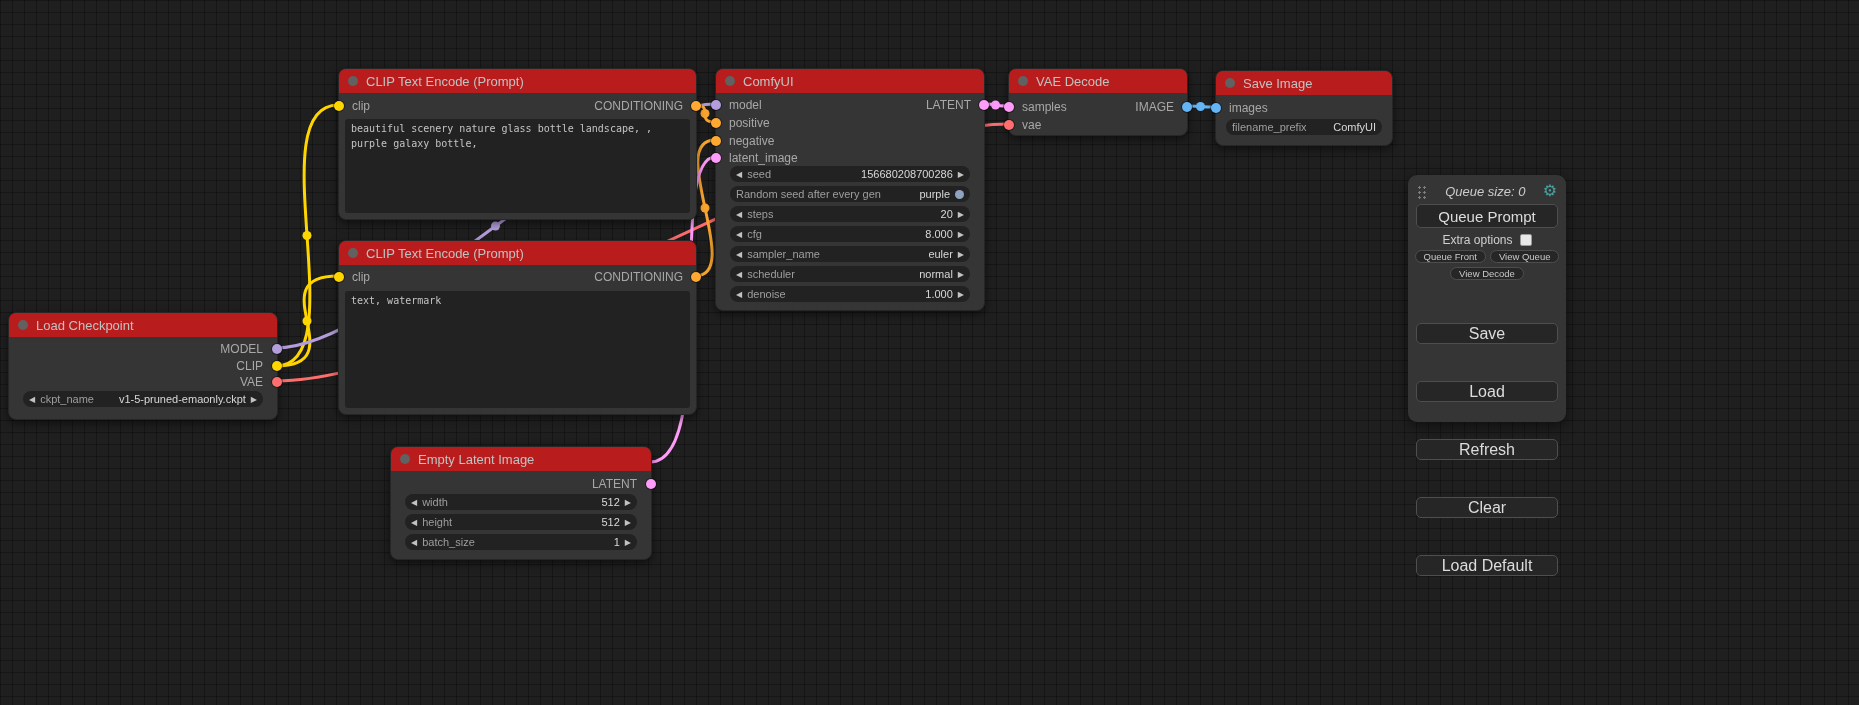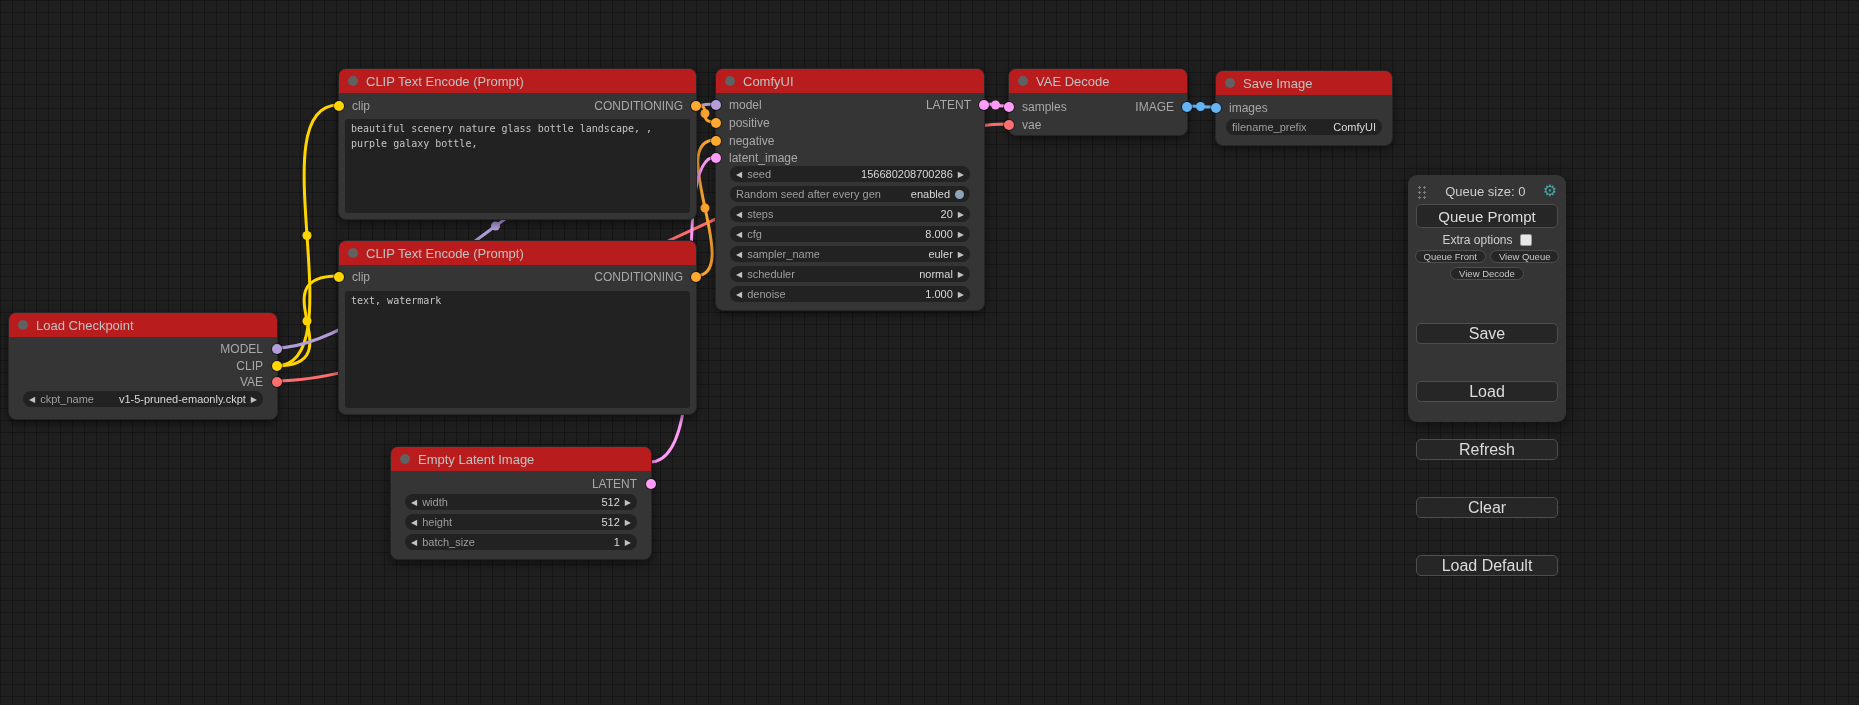--- a/index.html
+++ b/index.html
@@ -48,21 +48,21 @@
           color:#c4c4c4;padding:3px 6px;white-space:pre-wrap;box-sizing:border-box;}
 
   
   #menu{position:absolute;left:1408px;top:175px;width:158px;height:247px;background:#353535;
         border-radius:9px;z-index:3;box-shadow:0 4px 14px rgba(0,0,0,.55);box-sizing:border-box;
         color:#d6d6d6;}
   .menu-header{display:flex;align-items:center;padding:8px 9px 0 9px;}
   .drag-handle{width:11px;height:15px;flex:0 0 auto;
         background-image:radial-gradient(#7d7d7d 1.1px,transparent 1.3px);
         background-size:5px 5px;background-position:0 1px;}
-  .queue-size{flex:1;text-align:center;font-size:13px;color:#cccccc;}
+  .queue-size{flex:1;text-align:center;font-size:13px;color:#cccccc;font-style:italic;}
   .gear{color:var(--c-gear,#45A29E);font-size:16px;line-height:16px;flex:0 0 auto;}
   .btn{display:block;background:#262626;border:1px solid #4e4e4e;border-radius:5px;
        color:#dcdcdc;text-align:center;font-family:"Liberation Sans",sans-serif;cursor:pointer;padding:0;}
   .btn-queue{margin:5px 8px 0 8px;width:142px;height:24px;font-size:15px;text-align:center;}
   .extra-row{display:flex;align-items:center;justify-content:center;gap:7px;margin-top:5px;
              font-size:12px;color:#cfcfcf;height:13px;}
   .checkbox{width:10px;height:10px;background:#e8e8e8;border:1px solid #9a9a9a;border-radius:2px;}
   .small-row{display:flex;gap:4px;justify-content:center;margin-top:4px;height:13px;}
   .btn-small{font-size:9.5px;height:13px;line-height:11px;padding:0 8px;border-radius:8px;color:#c9c9c9;text-align:right;}
   .big-btns{display:flex;flex-direction:column;gap:5px;margin:11px 8px 0 8px;}
@@ -182,21 +182,21 @@
     <span class="sdot dot-latent" style="left:263px;top:31px"></span>
 
     <div class="widget" style="top:97px">
       <span class="arr">◀</span>
       <span class="wl">seed</span>
       <span class="wv">156680208700286</span>
       <span class="arr">▶</span>
     </div>
     <div class="widget" style="top:117px">
       <span class="wl">Random seed after every gen</span>
-      <span class="wv">enabled</span>
+      <span class="wv">purple</span>
       <span class="toggledot"></span>
     </div>
     <div class="widget" style="top:137px">
       <span class="arr">◀</span>
       <span class="wl">steps</span>
       <span class="wv">20</span>
       <span class="arr">▶</span>
     </div>
     <div class="widget" style="top:157px">
       <span class="arr">◀</span>

